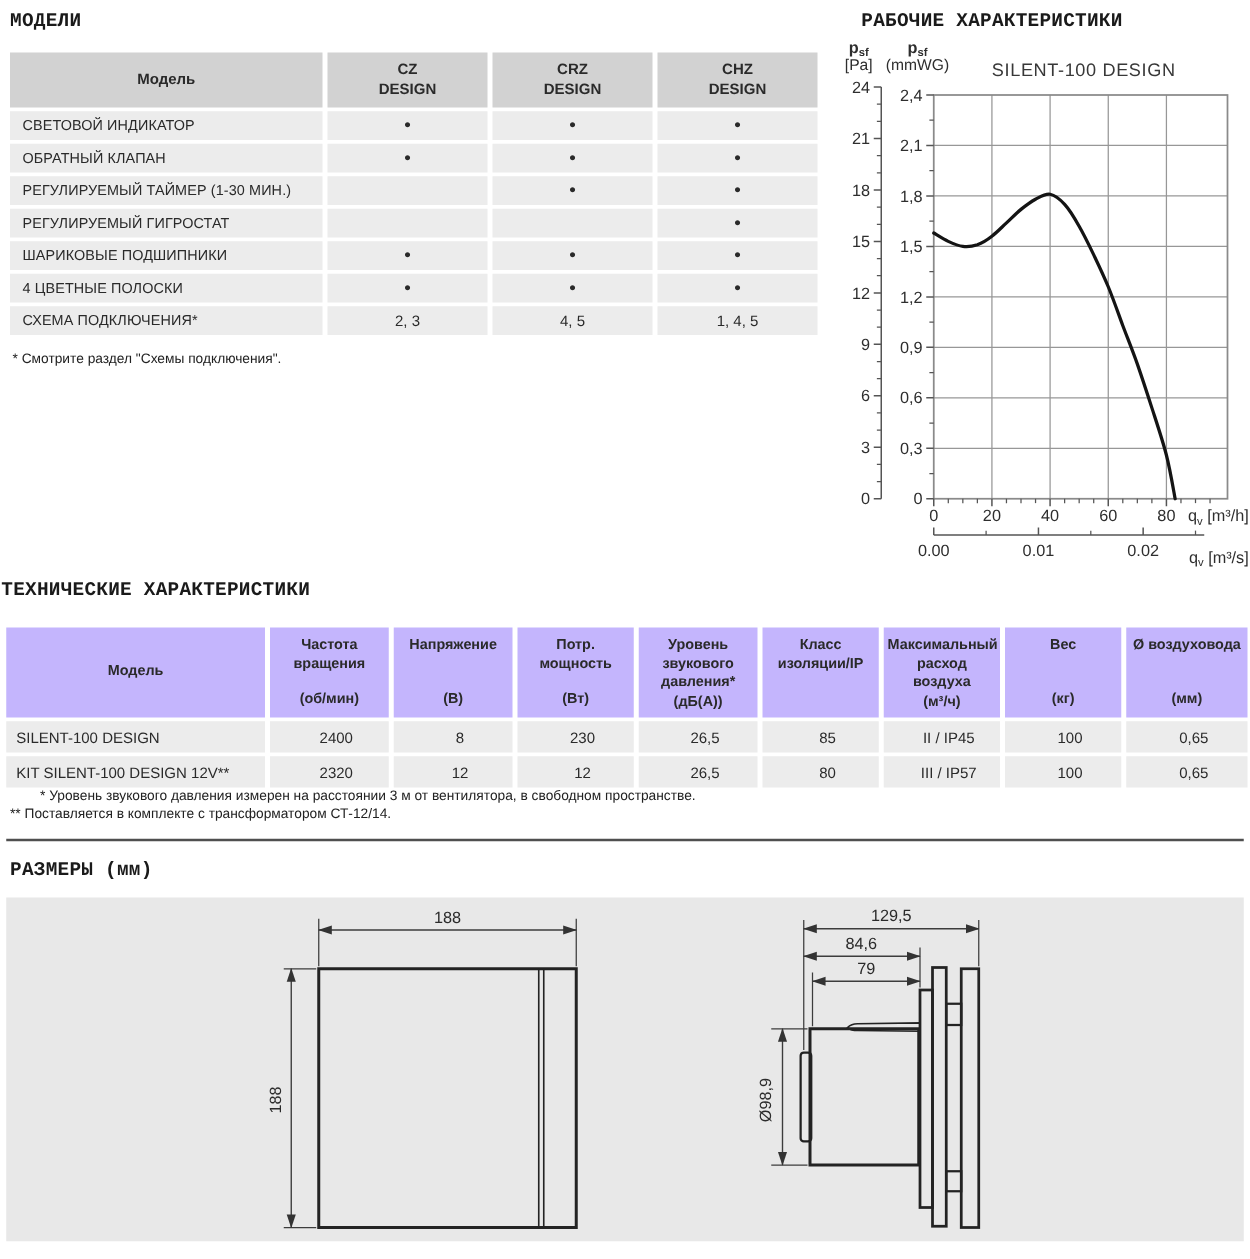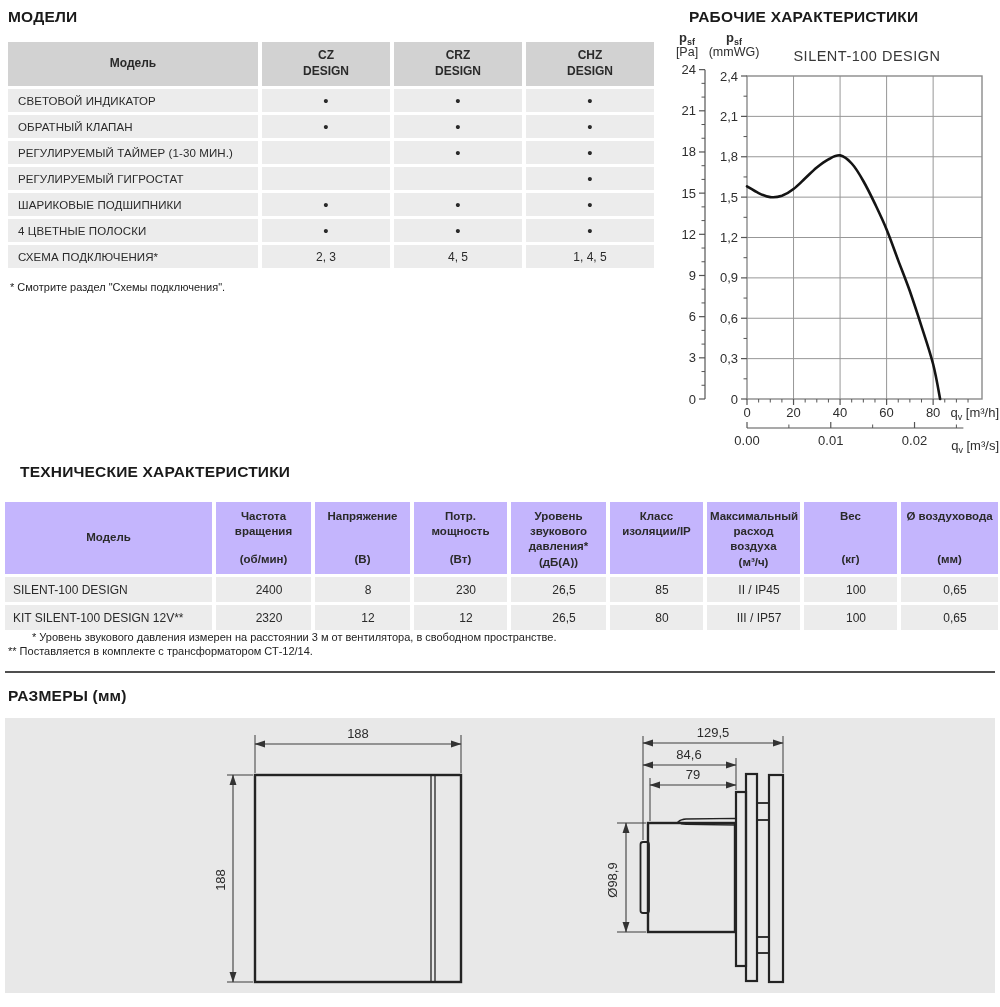--- a/index.html
+++ b/index.html
@@ -1,18 +1,18 @@
 <!DOCTYPE html>
 <html><head>
 <meta charset="utf-8">
 <style>
   html,body{margin:0;padding:0;background:#fff;}
   .page{position:relative;width:1000px;height:1007px;background:#ffffff;
         font-family:"Liberation Sans",sans-serif;color:#2a2a2a;overflow:hidden;}
-  .sec-title{position:absolute;font-size:15.5px;font-weight:bold;color:#1a1a1a;letter-spacing:.2px;}
+  .sec-title{position:absolute;font-size:15.5px;font-weight:bold;color:#1a1a1a;letter-spacing:.2px;font-family:Liberation Mono, monospace;}
   
   #models-table{position:absolute;left:8px;top:42px;width:646px;display:grid;
                 grid-template-columns:250px 128px 128px 128px;gap:3px 4px;}
   .mh{background:#d2d2d2;height:44px;display:flex;flex-direction:column;align-items:center;
       justify-content:center;font-weight:bold;font-size:12px;text-align:center;line-height:1.3;}
   .mlabel{background:#ececec;height:23px;display:flex;align-items:center;padding-left:10px;
           font-size:11.5px;letter-spacing:.1px;}
   .mval{background:#ececec;height:23px;display:flex;align-items:center;justify-content:center;font-size:12px;}
   .mval.dot{font-size:15px;}
   .footnote{position:absolute;font-size:11px;color:#222;}
@@ -42,21 +42,21 @@
   .dimline{stroke:#3c3c3c;stroke-width:1.1;}
   .extline{stroke:#3c3c3c;stroke-width:1;}
 </style>
 </head>
 <body>
 
 <div class="page">
 
   <div class="sec-title" style="left:8px;top:8px;">МОДЕЛИ</div>
   <div class="sec-title" style="left:689px;top:8px;">РАБОЧИЕ ХАРАКТЕРИСТИКИ</div>
-  <div class="sec-title" style="left:20px;top:463px;">ТЕХНИЧЕСКИЕ ХАРАКТЕРИСТИКИ</div>
+  <div class="sec-title" style="left:1px;top:463px;">ТЕХНИЧЕСКИЕ ХАРАКТЕРИСТИКИ</div>
   <div class="sec-title" style="left:8px;top:687px;">РАЗМЕРЫ (мм)</div>
 
   <div id="models-table">
       <div class="mh">Модель</div>
       <div class="mh">
         <div>CZ</div>
         <div>DESIGN</div>
       </div>
       <div class="mh">
         <div>CRZ</div>

